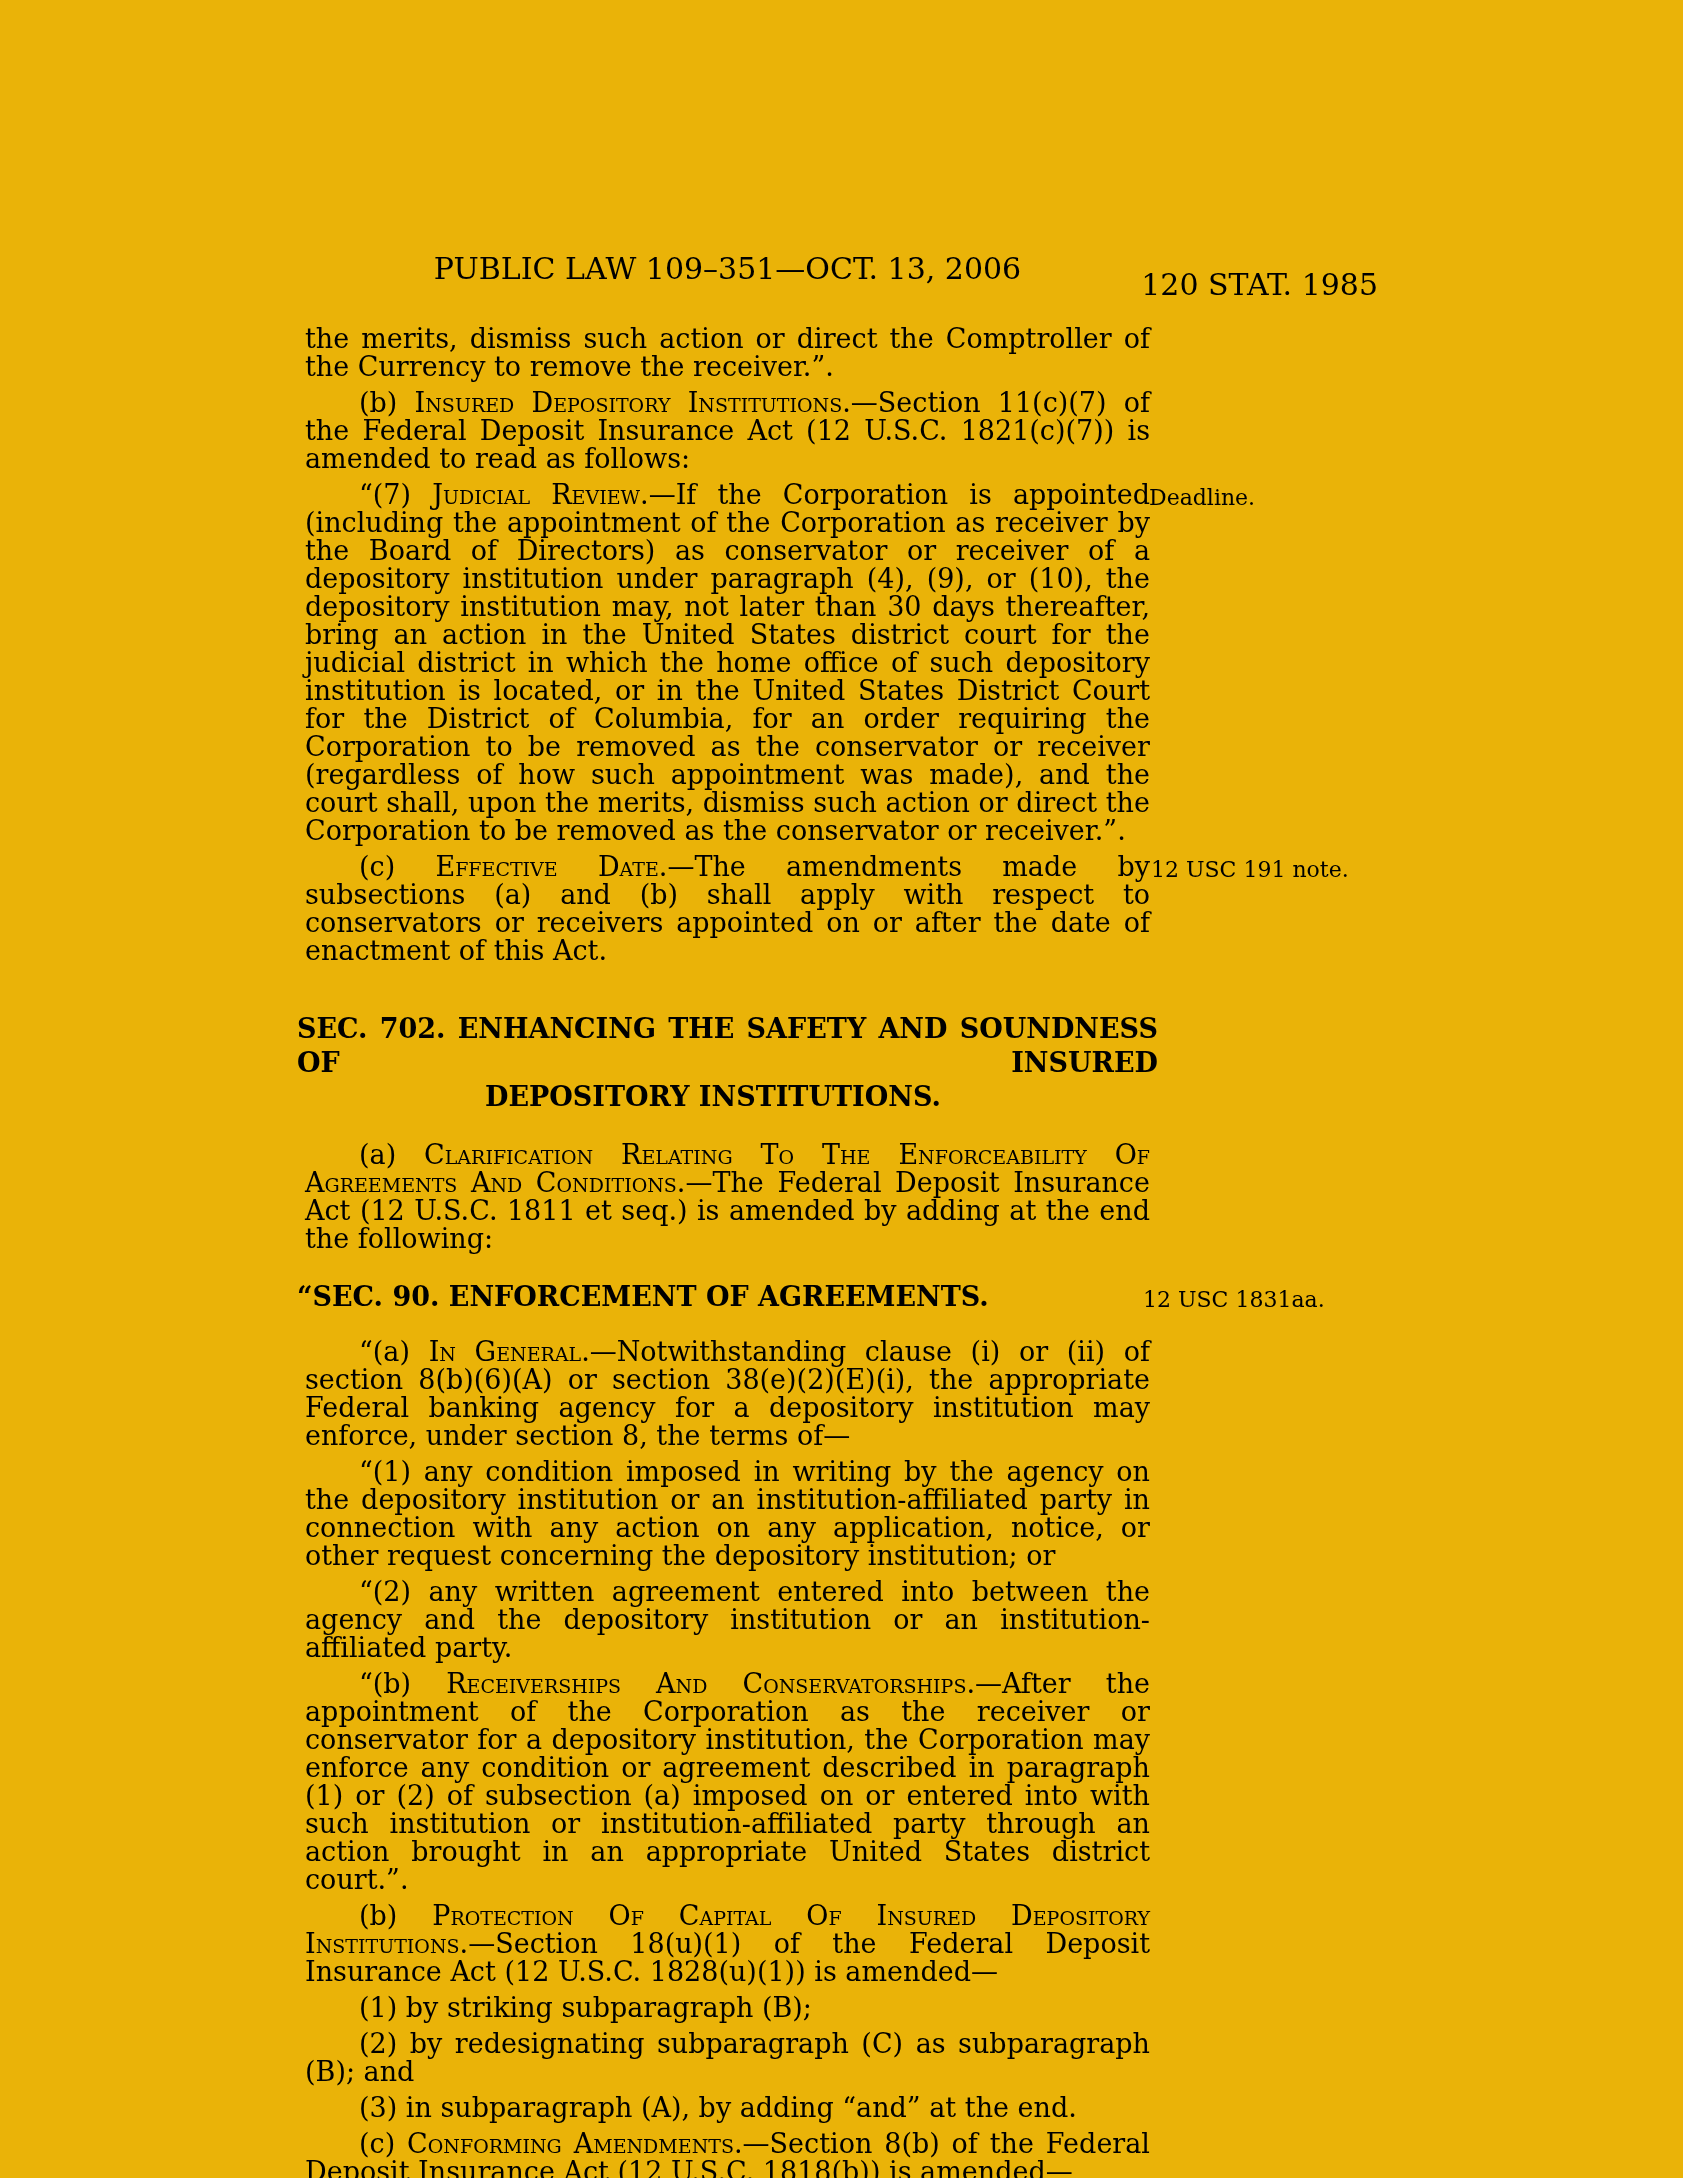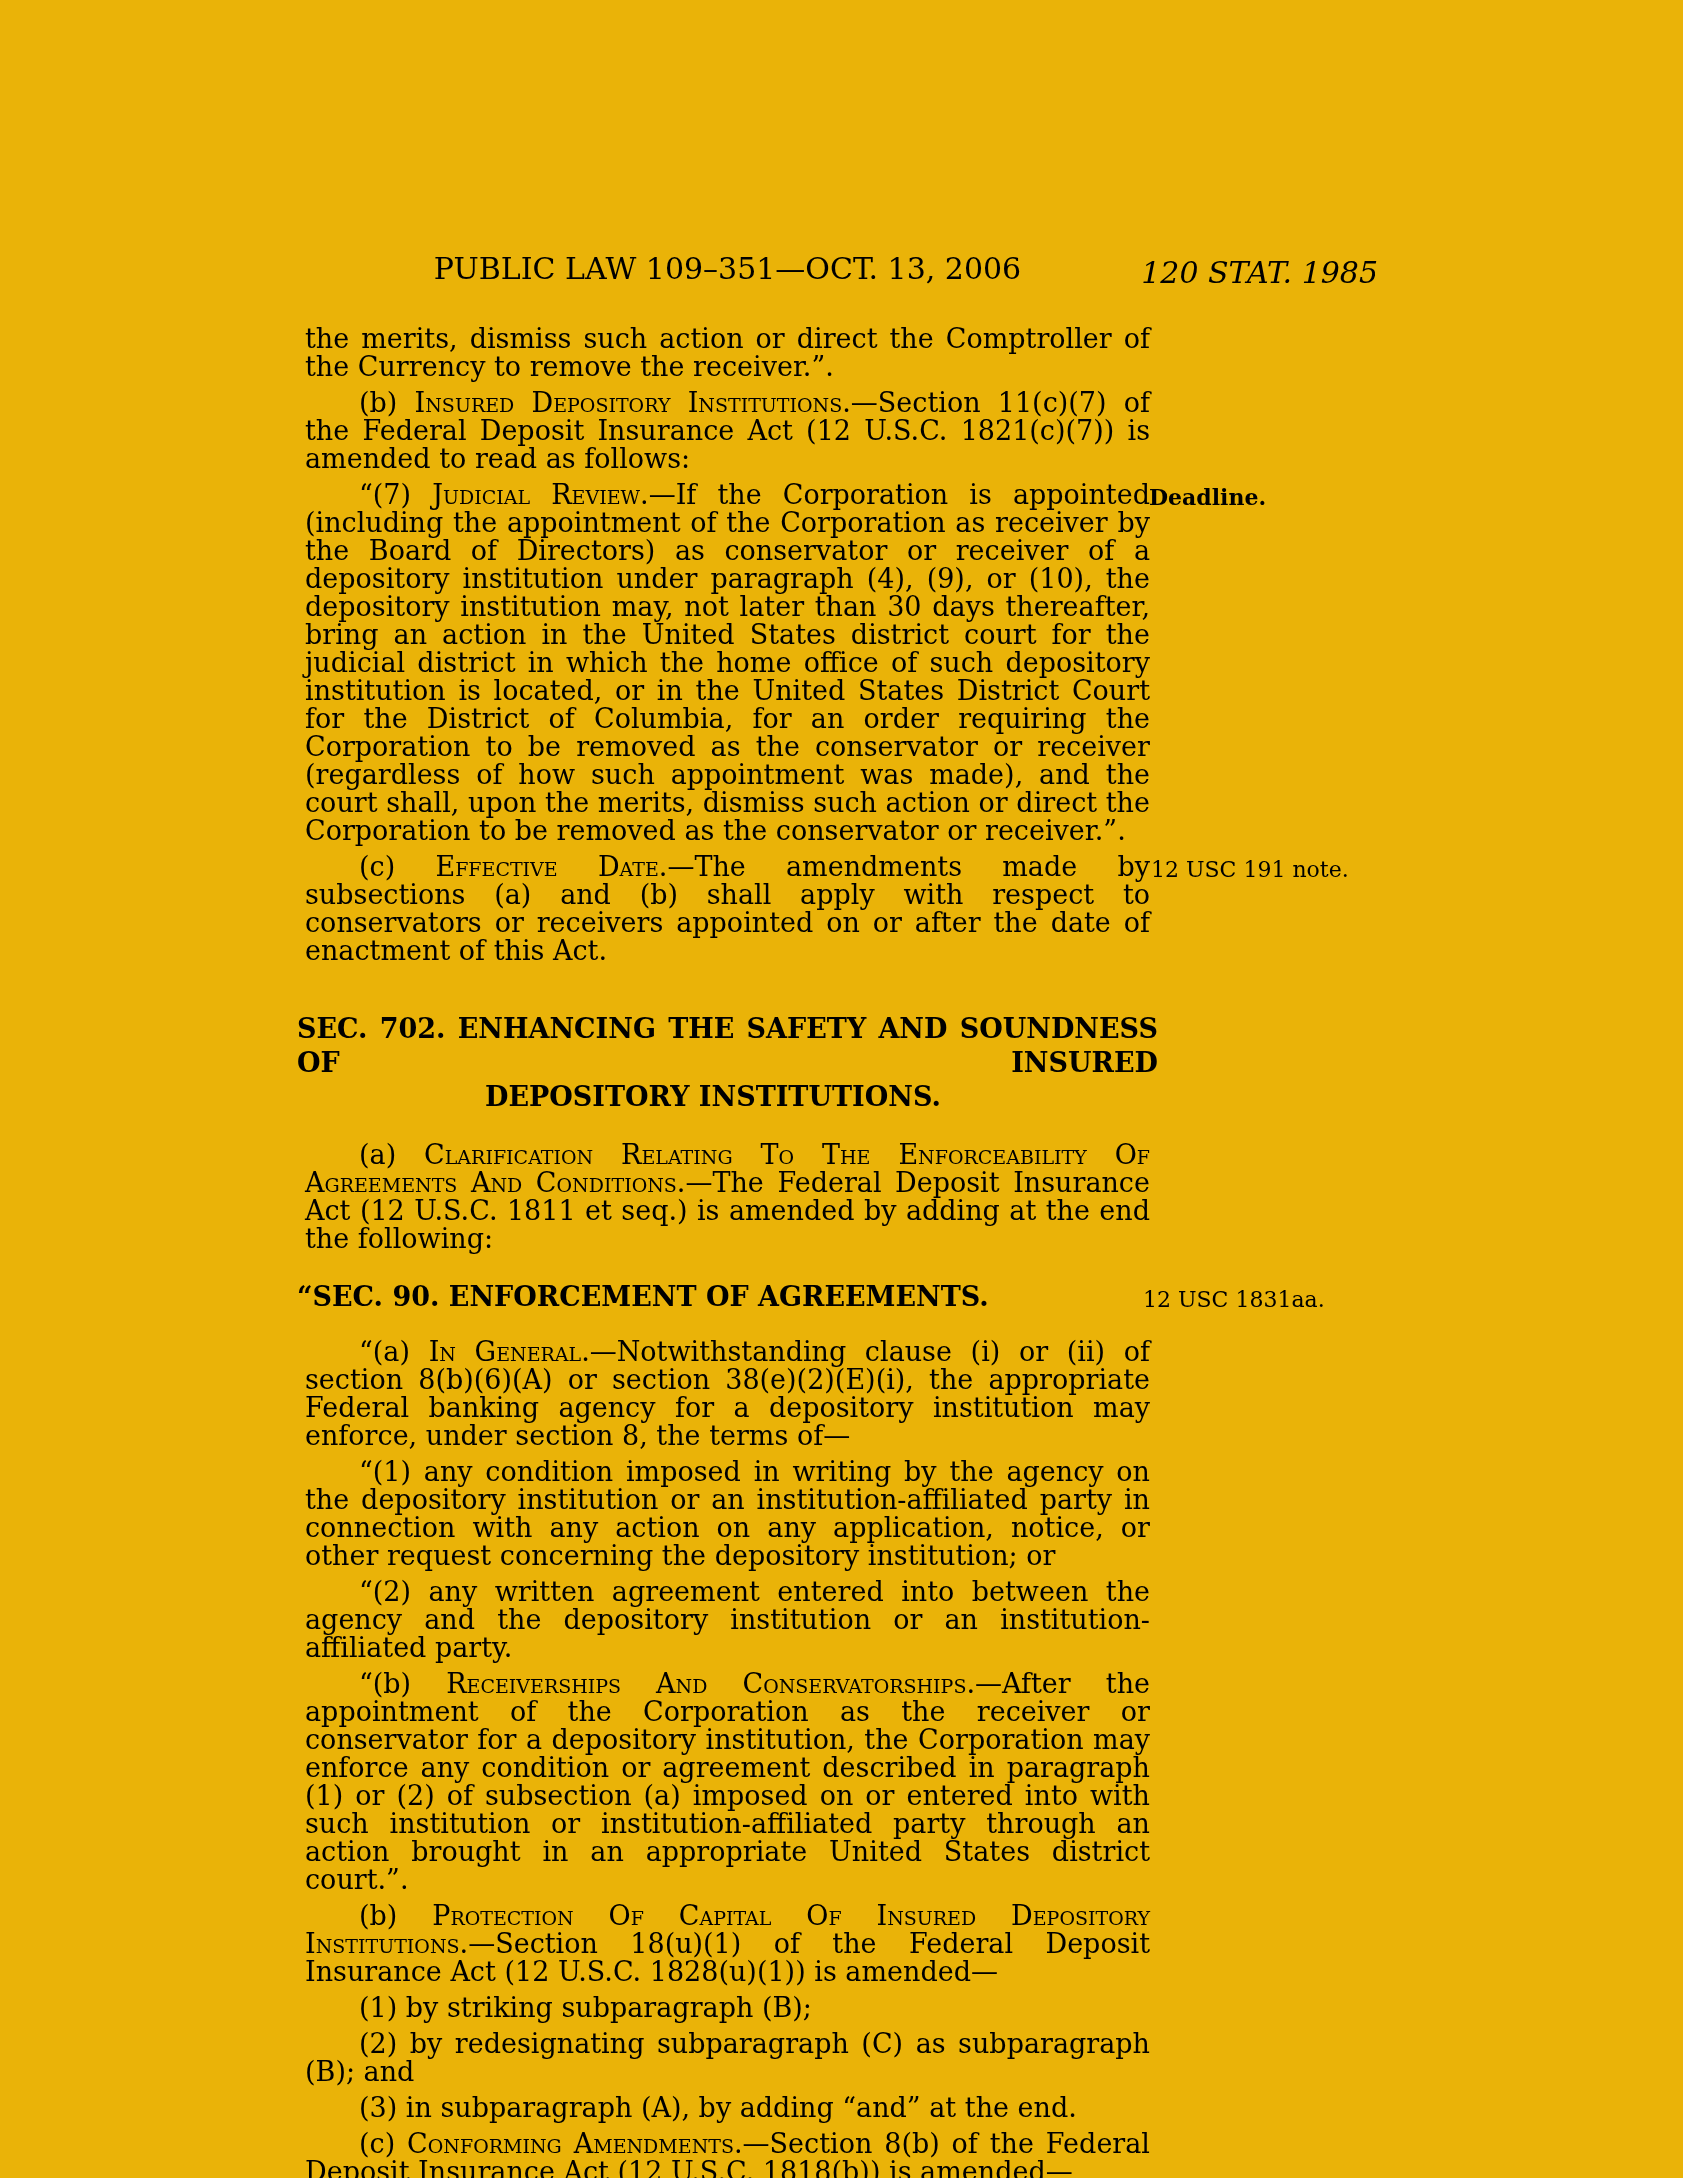--- a/index.html
+++ b/index.html
@@ -29,22 +29,21 @@
   .running-header .law {
     position: absolute;
     left: 0;
     top: 0;
     width: 861px;
     text-align: center;
   }
   .running-header .stat {
     position: absolute;
     right: 0;
-    top: 4px;
-    font-style: italic;
+    top: 16px;
   }
   .content {
     position: absolute;
     top: 317px;
     left: 297px;
     width: 861px;
     font-size: 27px;
     line-height: 28px;
     text-align: justify;
     hyphens: none;
@@ -85,21 +84,21 @@
     top: 4px;
     width: 257px;
     font-size: 22px;
     line-height: 25px;
     font-weight: normal;
     font-variant: normal;
     text-align: left;
     text-indent: 0;
     white-space: nowrap;
   }
-  .ind-block .margin-note { left: 844px; font-weight: bold; }
+  .ind-block .margin-note { left: 844px; }
 </style>
 </head>
 <body>
 
 <div class="page">
   <div class="running-header">
     <span class="law">PUBLIC LAW 109–351—OCT. 13, 2006</span>
     <span class="stat">120 STAT. 1985</span>
   </div>
   <div class="content">

